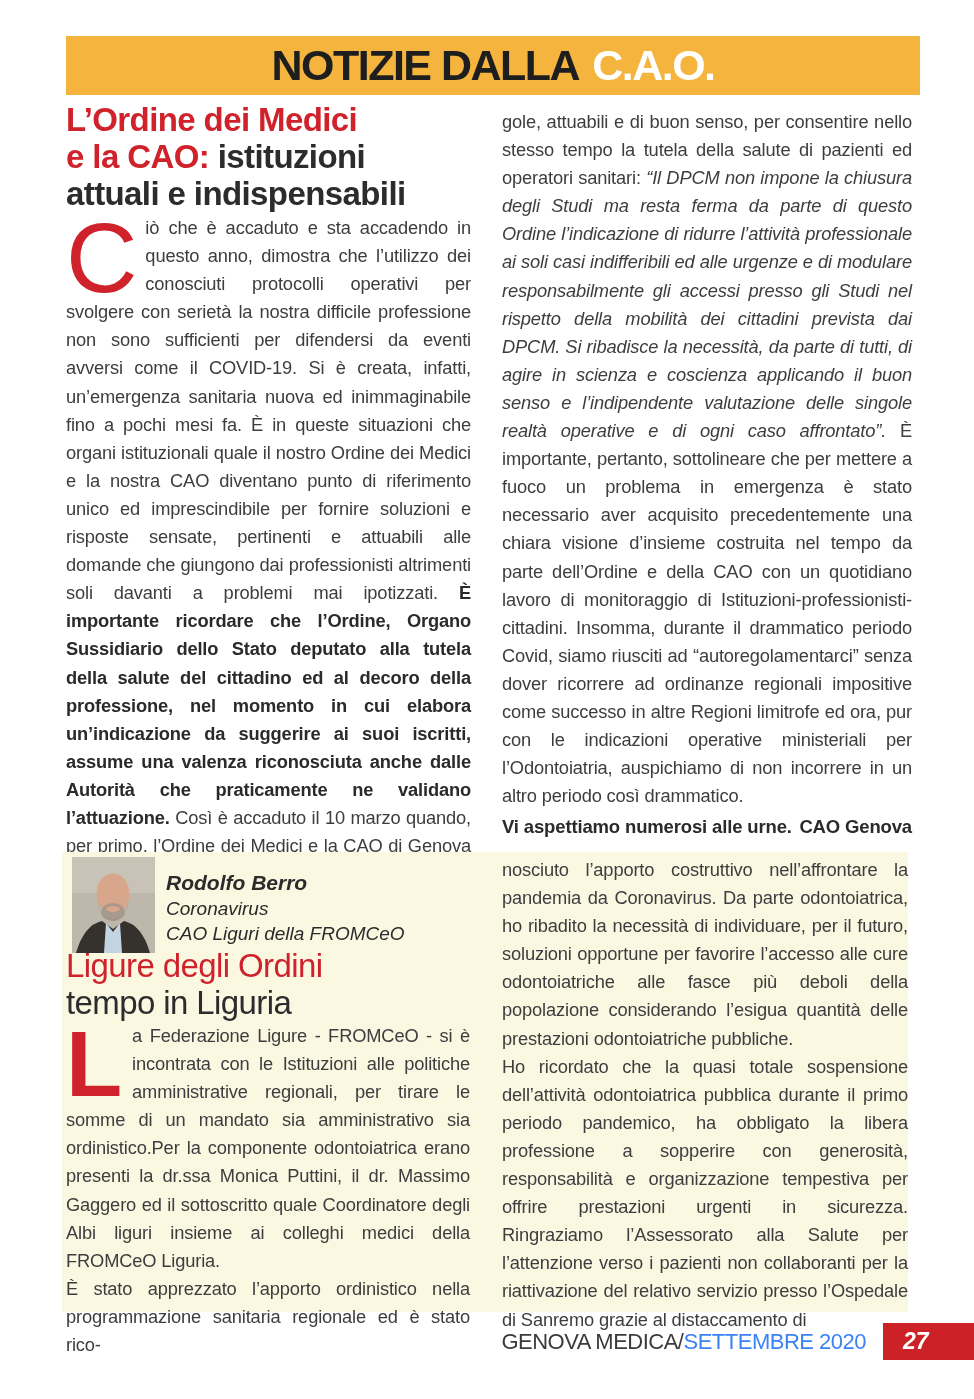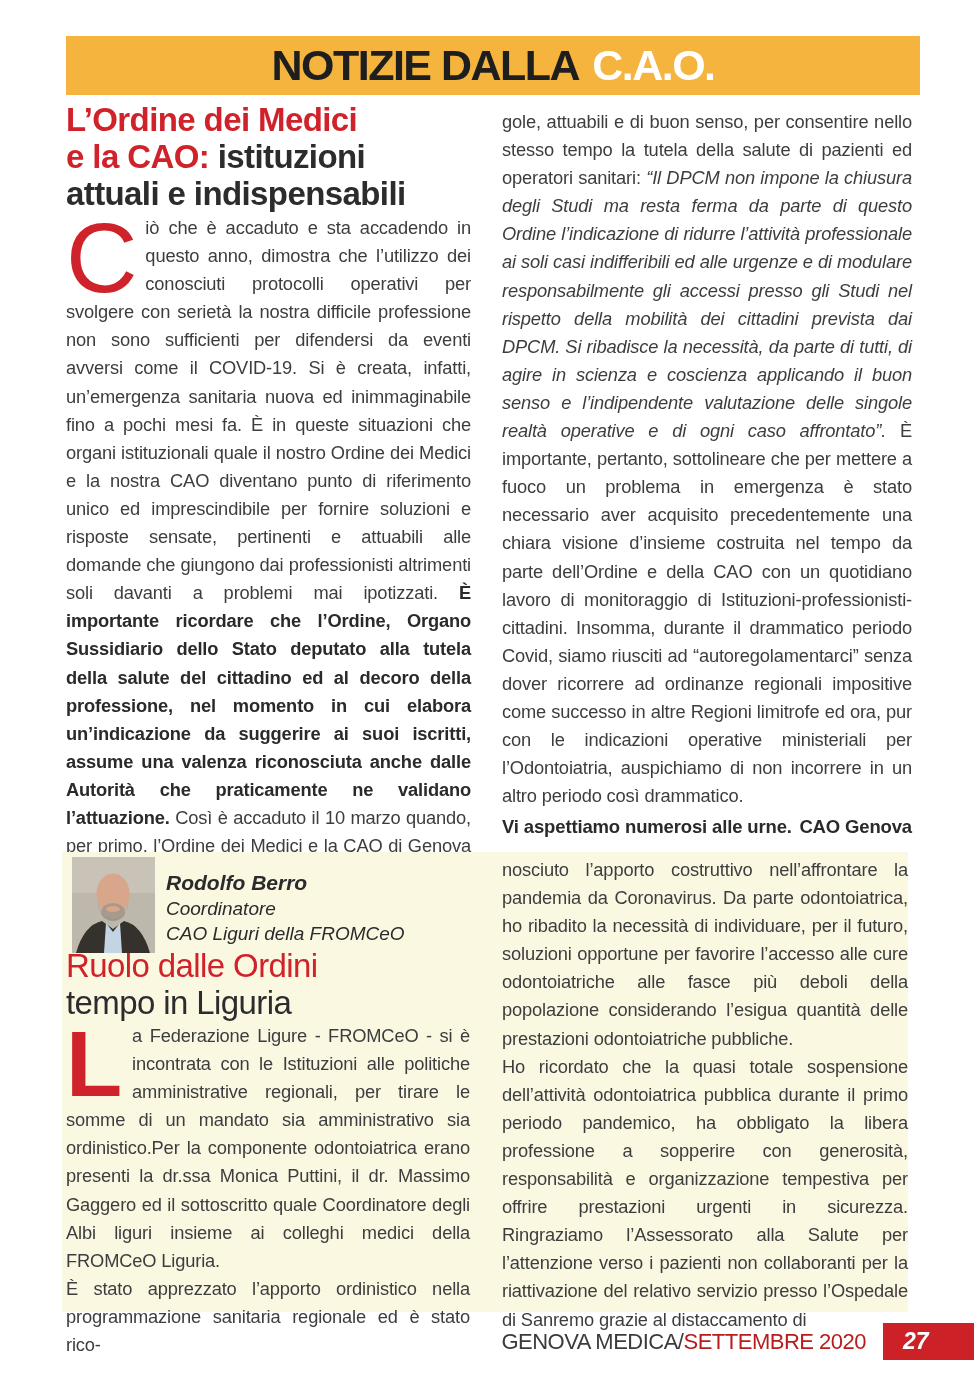--- a/index.html
+++ b/index.html
@@ -69,21 +69,21 @@
     font-size:33px;line-height:37px;letter-spacing:-0.6px;color:#2c2c2e;
   }
   .a2-left{position:absolute;left:4px;top:170px;width:404px;}
   .a2-right{position:absolute;left:440px;top:4px;width:406px;}
   
   .footer{position:absolute;left:0;top:1322px;width:974px;height:40px;}
   .footer-text{
     position:absolute;right:108px;top:7px;
     font-size:22px;letter-spacing:-0.5px;color:#3b3b3d;
   }
-  .footer-text .issue{color:#b91c1c;}
+  .footer-text .issue{color:#3b82f6;}
   .page-badge{
     position:absolute;left:883px;top:1px;width:112px;height:37px;
     background:#cc2127;color:#ffffff;
     font-weight:700;font-style:italic;font-size:23px;
     display:flex;align-items:center;
     padding-left:20px;box-sizing:border-box;
   }
 </style>
 </head>
 <body>
@@ -121,26 +121,26 @@
       <path d="M26 45 Q28 62 41 64 Q54 62 56 45 Q56 59 41 62 Q26 59 26 45 Z" fill="#9b9087"></path>
       <ellipse cx="41" cy="55" rx="12" ry="9" fill="#a2968a" opacity="0.85"></ellipse>
       <ellipse cx="41" cy="52" rx="7" ry="3" fill="#d8a68b"></ellipse>
       <path d="M4 96 Q12 68 30 64 L41 72 L52 64 Q70 68 78 96 Z" fill="#35312d"></path>
       <path d="M34 66 L41 75 L48 66 L50 96 L32 96 Z" fill="#c3d4e2"></path>
     </svg>
   </div>
 
   <div class="author">
     <div class="name">Rodolfo Berro</div>
-    <div class="role">Coordinatore</div>
+    <div class="role">Coronavirus</div>
     <div class="role">CAO Liguri della FROMCeO</div>
   </div>
 
   <div class="a2-title">
-    <div class="red">Ruolo dalle Ordini</div>
+    <div class="red">Ligure degli Ordini</div>
     <div>tempo in Liguria</div>
   </div>
 
   <div class="a2-left body-text">
     <p><span class="dropcap-l">L</span><span>a Federazione Ligure - FROMCeO - si è incontrata con le Istituzioni alle politiche amministrative regionali, per tirare le somme di un mandato sia amministrativo sia ordinistico.Per la componente odontoiatrica erano presenti la dr.ssa Monica Puttini, il dr.  Massimo Gaggero ed il sottoscritto quale Coordinatore degli Albi liguri insieme ai colleghi medici della FROMCeO Liguria.</span></p>
     <p><span>È stato apprezzato l’apporto ordinistico nella programmazione sanitaria regionale ed è stato rico-</span></p>
   </div>
 
   <div class="a2-right body-text">
     <p><span>nosciuto l’apporto costruttivo nell’affrontare la pandemia da Coronavirus. Da parte odontoiatrica, ho ribadito la necessità di individuare, per il futuro, soluzioni opportune per favorire l’accesso alle cure odontoiatriche alle fasce più deboli della popolazione considerando l’esigua quantità delle prestazioni odontoiatriche pubbliche.</span></p>

